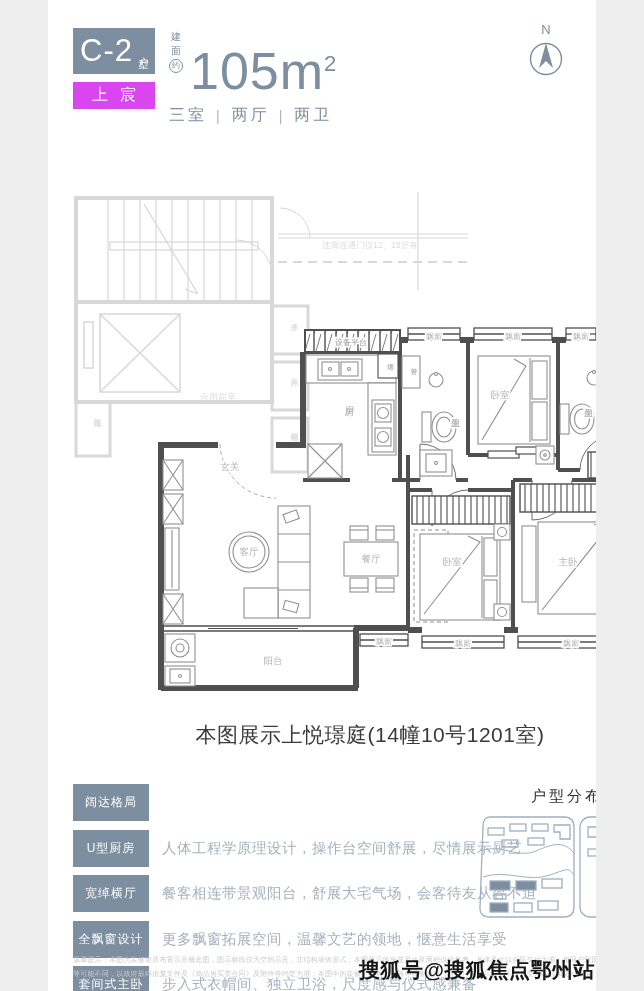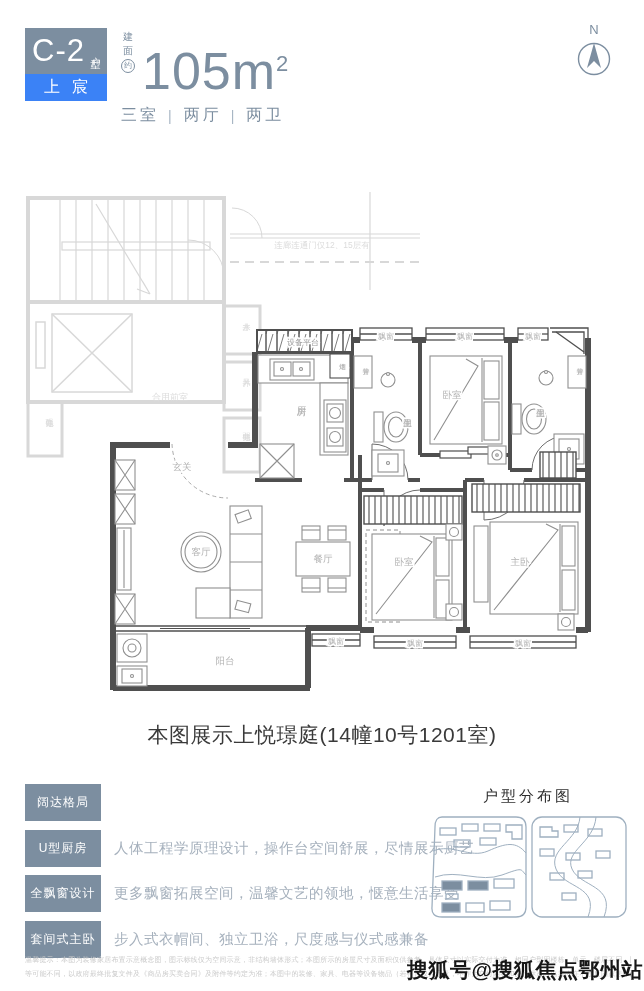--- a/index.html
+++ b/index.html
@@ -1,24 +1,24 @@
 <!DOCTYPE html>
 <html><head>
 <meta charset="utf-8">
 <style>
   html,body{margin:0;padding:0;background:#eee;}
-  .page{position:relative;width:644px;height:991px;background:#fff;margin:0 auto;
+  .page{position:relative;width:548px;height:991px;background:#fff;margin:0 auto;
         font-family:"Liberation Sans","DejaVu Sans",sans-serif;overflow:hidden;}
 
   
   .badge{position:absolute;left:25px;top:28px;width:82px;}
   .badge-top{background:#7C8EA0;height:46px;display:flex;align-items:center;justify-content:center;gap:5px;}
   .badge-code{color:#fff;font-size:31px;font-weight:500;letter-spacing:1px;}
   .badge-type{color:#fff;font-size:10px;writing-mode:vertical-rl;letter-spacing:2px;line-height:1;}
-  .badge-bottom{background:#3b82f6;margin-top:0;height:27px;display:flex;align-items:center;justify-content:center;
+  .badge-bottom{background:#d946ef;margin-top:8px;height:27px;display:flex;align-items:center;justify-content:center;
                 color:#fff;font-size:16px;letter-spacing:12px;text-indent:12px;}
   .area{position:absolute;left:121px;top:24px;color:#7C8EA0;}
   .area-top{display:flex;align-items:flex-start;}
   .area-prefix{display:flex;flex-direction:column;align-items:center;font-size:10px;line-height:1.35;margin:6px 7px 0 0;}
   .area-prefix .circled{border:1px solid #7C8EA0;border-radius:50%;width:12px;height:12px;line-height:12px;
                         text-align:center;font-size:8px;margin-top:2px;}
   .area-value{font-size:52px;line-height:1;font-weight:500;letter-spacing:1px;margin-top:21px;}
   .area-value sup{font-size:22px;font-weight:500;}
   .area-rooms{margin-top:8px;font-size:16px;letter-spacing:3px;display:flex;align-items:center;}
   .area-rooms .sep{margin:0 9px;color:#A8B6C4;font-size:14px;}
@@ -351,20 +351,24 @@
 
   <div class="features">
     <div class="feature-row">
       <span class="feature-tag">阔达格局</span>
     </div>
     <div class="feature-row">
       <span class="feature-tag">U型厨房</span>
       <span class="feature-desc">人体工程学原理设计，操作台空间舒展，尽情展示厨艺</span>
     </div>
     <div class="feature-row">
+      <span class="feature-tag">宽绰横厅</span>
+      <span class="feature-desc">餐客相连带景观阳台，舒展大宅气场，会客待友从容不迫</span>
+    </div>
+    <div class="feature-row">
       <span class="feature-tag">全飘窗设计</span>
       <span class="feature-desc">更多飘窗拓展空间，温馨文艺的领地，惬意生活享受</span>
     </div>
     <div class="feature-row">
       <span class="feature-tag">套间式主卧</span>
       <span class="feature-desc">步入式衣帽间、独立卫浴，尺度感与仪式感兼备</span>
     </div>
   </div>
 
   <div class="distribution">

